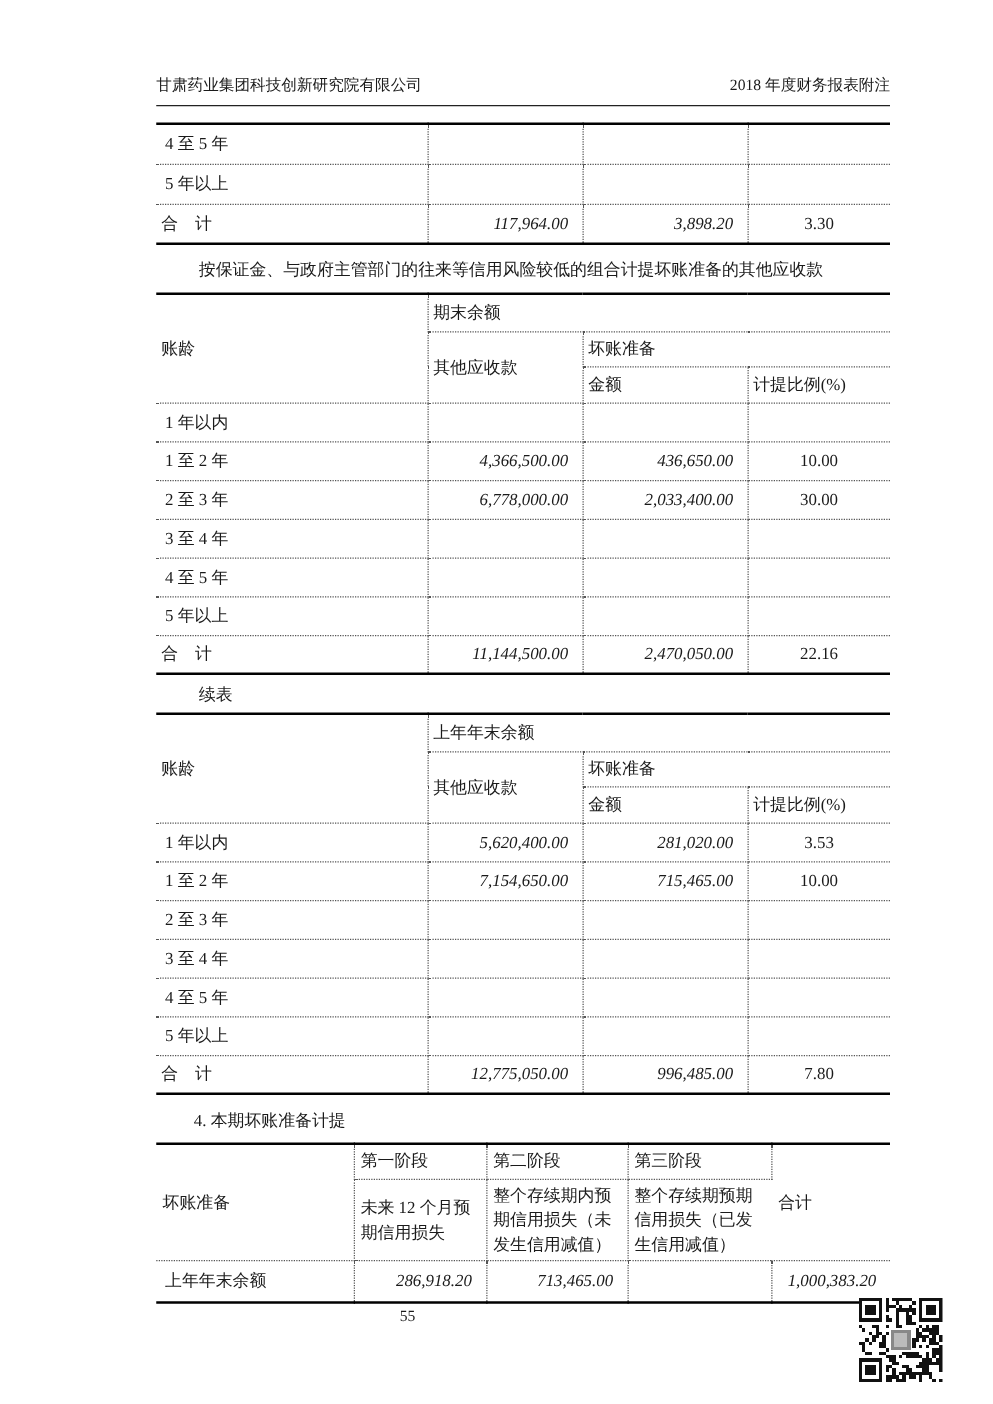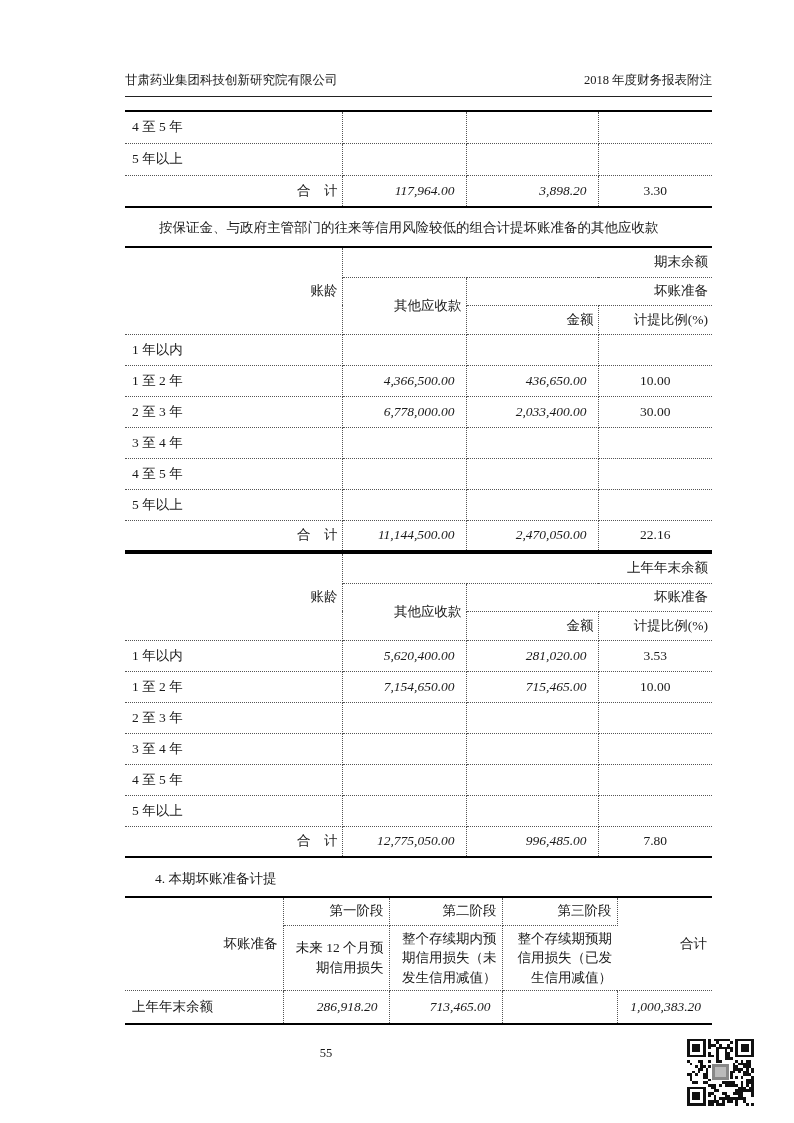--- a/index.html
+++ b/index.html
@@ -2,21 +2,21 @@
 <html><head>
 <meta charset="utf-8">
 <style>
   html,body{margin:0;padding:0;}
   body{
     width:794px;height:1123px;position:relative;background:#ffffff;
     font-family:"Liberation Serif","DejaVu Serif",serif;
     color:#1a1a1a;font-size:13.5px;
   }
   .page-header{
-    margin:16px 82px 0 125px;padding-top:56px;padding-bottom:7px;
+    margin:4px 82px 0 125px;padding-top:56px;padding-bottom:7px;
     display:flex;justify-content:space-between;align-items:flex-end;
     border-bottom:1.5px solid #222;font-size:12.5px;gap:32px;
   }
   .content{margin-left:125px;width:587px;}
   table{
     border-collapse:collapse;table-layout:fixed;width:587px;
     border-top:2.5px solid #000;border-bottom:2.5px solid #000;
     font-size:13.5px;
   }
   td,th{
@@ -27,21 +27,21 @@
   td:last-child,th:last-child{border-right:none;}
   tr:last-child>td{border-bottom:none;}
   tbody tr{height:31px;}
   .t1 tbody tr{height:32px;}
   thead tr.h1{height:30px;}
   thead tr.h2{height:28px;}
   thead tr.h3{height:29px;}
   .c-label{text-align:left;padding-left:7px;}
   .c-num{text-align:right;padding-right:11px;font-style:italic;}
   .c-ratio{text-align:center;}
-  .c-center{text-align:right;}
+  .c-center{text-align:left;}
   .note-para{margin:11px 0 9px 0;padding-left:34px;}
   .cont-label{margin:7px 0 5px 0;padding-left:34px;}
   .sec-heading{margin:12px 0 8px 0;padding-left:30px;}
   .t4 thead tr.h1{height:28px;}
   .t4 thead tr.h2{height:58px;}
   .t4 tbody tr{height:33px;}
   .t4 th{line-height:1.45;padding:3px 5px;}
   .page-number{position:absolute;top:1046px;left:0;width:652px;text-align:center;font-size:12.5px;}
   .qr{position:absolute;left:687px;top:1037px;width:67px;height:70px;}
   .gap-t1{height:13px;}
@@ -148,20 +148,21 @@
       </tr>
       <tr>
         <td class="c-center">合　计</td>
         <td class="c-num">11,144,500.00</td>
         <td class="c-num">2,470,050.00</td>
         <td class="c-ratio">22.16</td>
       </tr>
     </tbody>
   </table>
 
+  <div class="cont-label">续表</div>
 
   <table>
     <colgroup>
         <col style="width:217px">
         <col style="width:124px">
         <col style="width:132px">
         <col style="width:114px">
       </colgroup>
     <thead>
       <tr class="h1">

